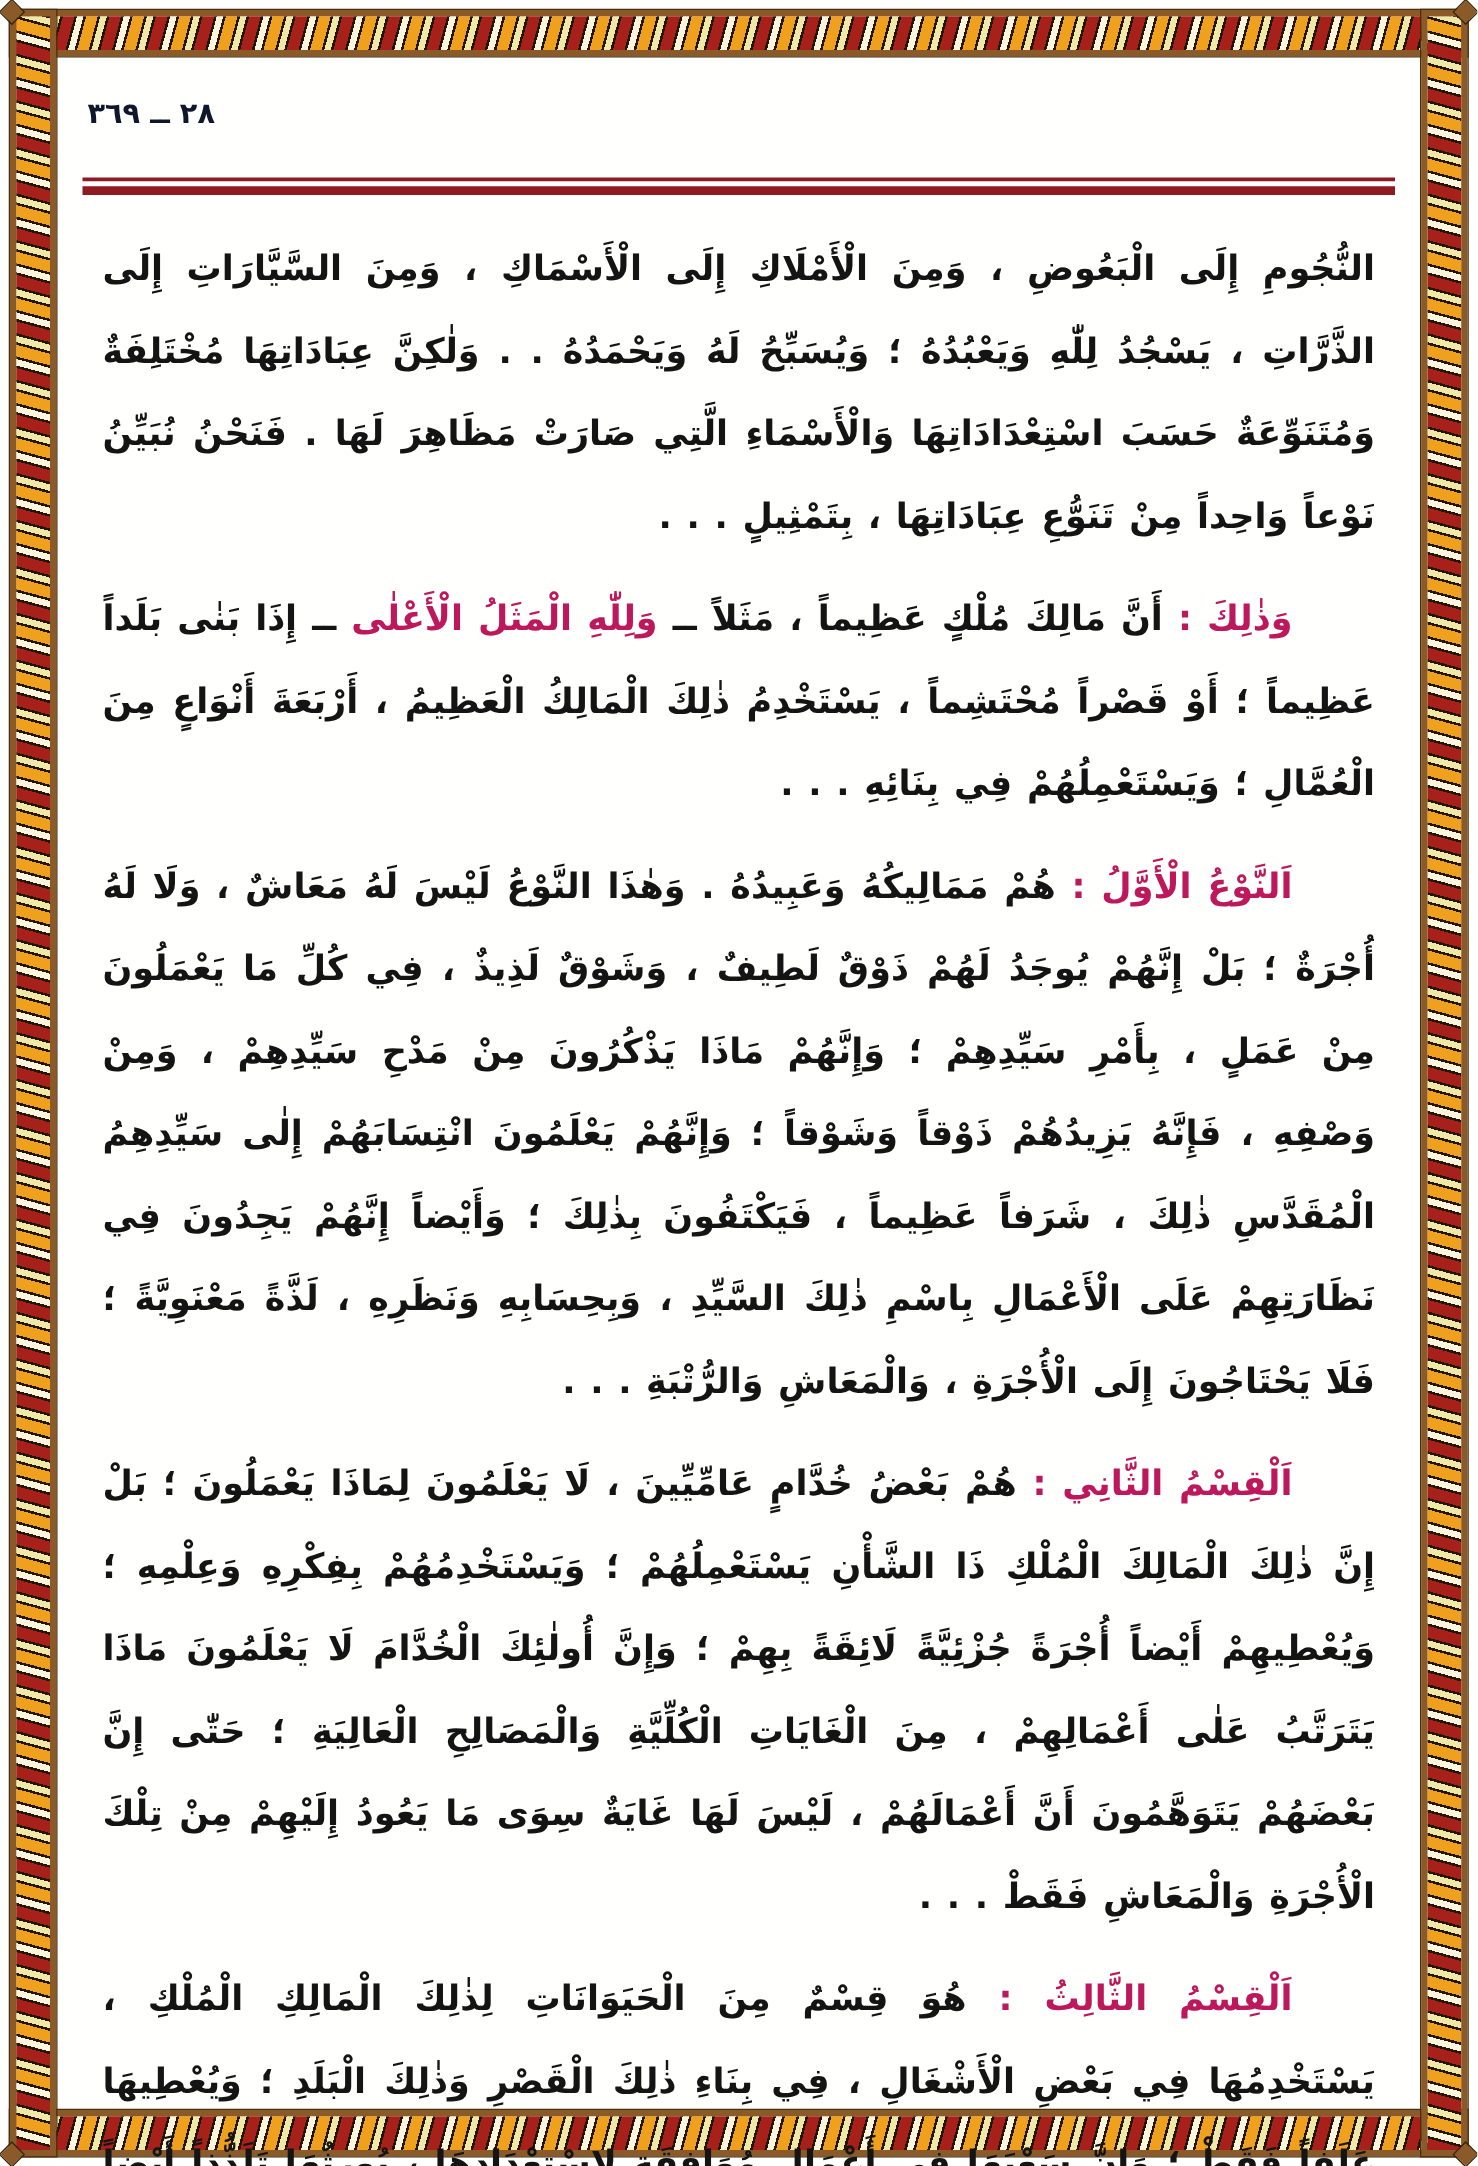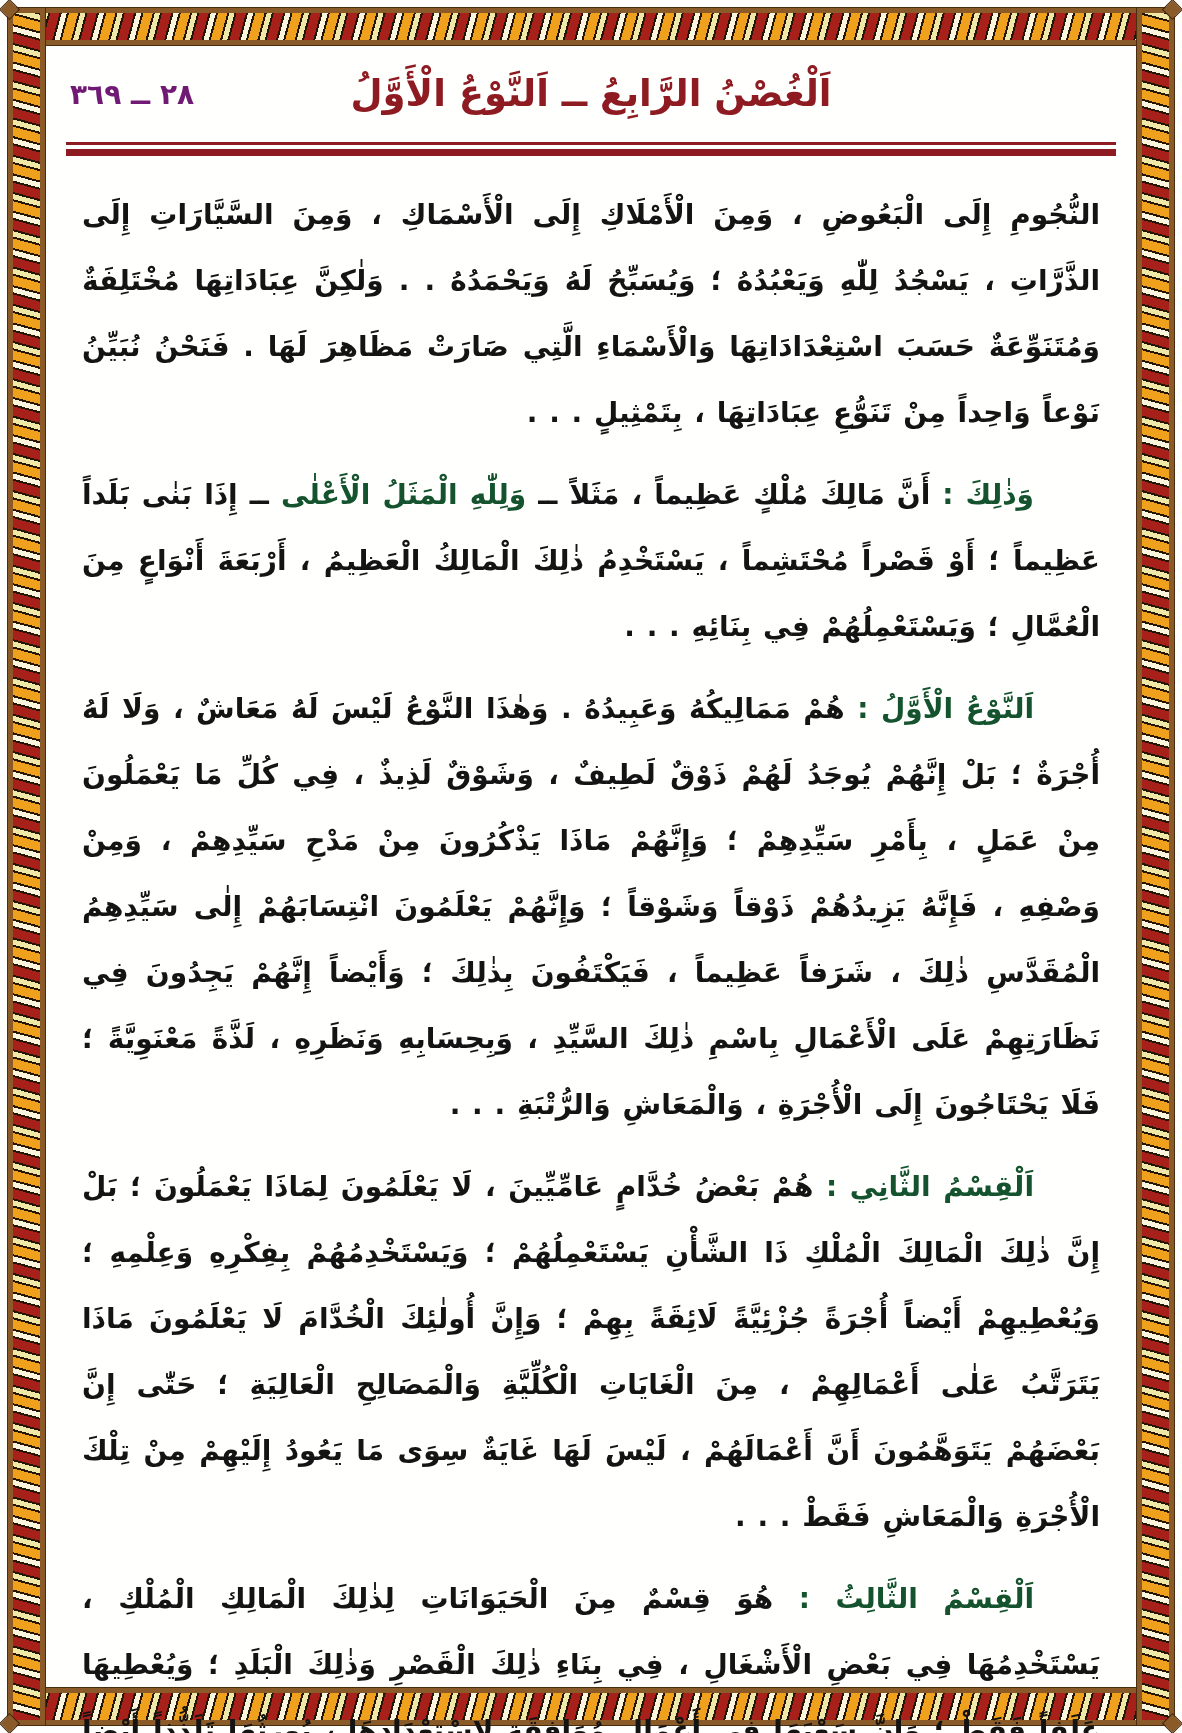--- a/index.html
+++ b/index.html
@@ -73,23 +73,23 @@
     text-align: center;
     font-size: 37px;
     font-weight: bold;
     color: #8e1b22;
     white-space: nowrap;
   }
   .page-number {
     position: absolute;
     top: 20px;
     left: 4px;
-    font-size: 28px;
+    font-size: 23px;
     font-weight: bold;
-    color: #701a75;
+    color: #0f172a;
     direction: rtl;
   }
   .rule { margin-top: 2px; }
   .rule-thin  { height: 3px; background: #8e1b22; }
   .rule-gap   { height: 4px; }
   .rule-thick { height: 7px; background: #8e1b22; }
 
   .body-text {
     margin-top: 26px;
     direction: rtl;
@@ -101,42 +101,41 @@
     word-spacing: 2px;
   }
   .para {
     margin: 16px;
     text-indent: 66px;
   }
   .para.first {
     text-indent: 0;
   }
   .red {
-    color: #14532d;
+    color: #be185d;
   }
 </style>
 </head>
 <body>
 
 <div class="page">
 
   <div class="band band-h band-top"></div>
   <div class="band band-h band-bottom"></div>
   <div class="band band-v band-left"></div>
   <div class="band band-v band-right"></div>
   <div class="corner corner-tl"></div>
   <div class="corner corner-tr"></div>
   <div class="corner corner-bl"></div>
   <div class="corner corner-br"></div>
 
   <div class="content">
 
     <div class="header">
       <div class="page-number">٢٨ ــ ٣٦٩</div>
-      <h1 class="title">اَلْغُصْنُ الرَّابِعُ ــ اَلنَّوْعُ الْأَوَّلُ</h1>
     </div>
 
     <div class="rule">
       <div class="rule-thin"></div>
       <div class="rule-gap"></div>
       <div class="rule-thick"></div>
     </div>
 
     <main class="body-text">
 

